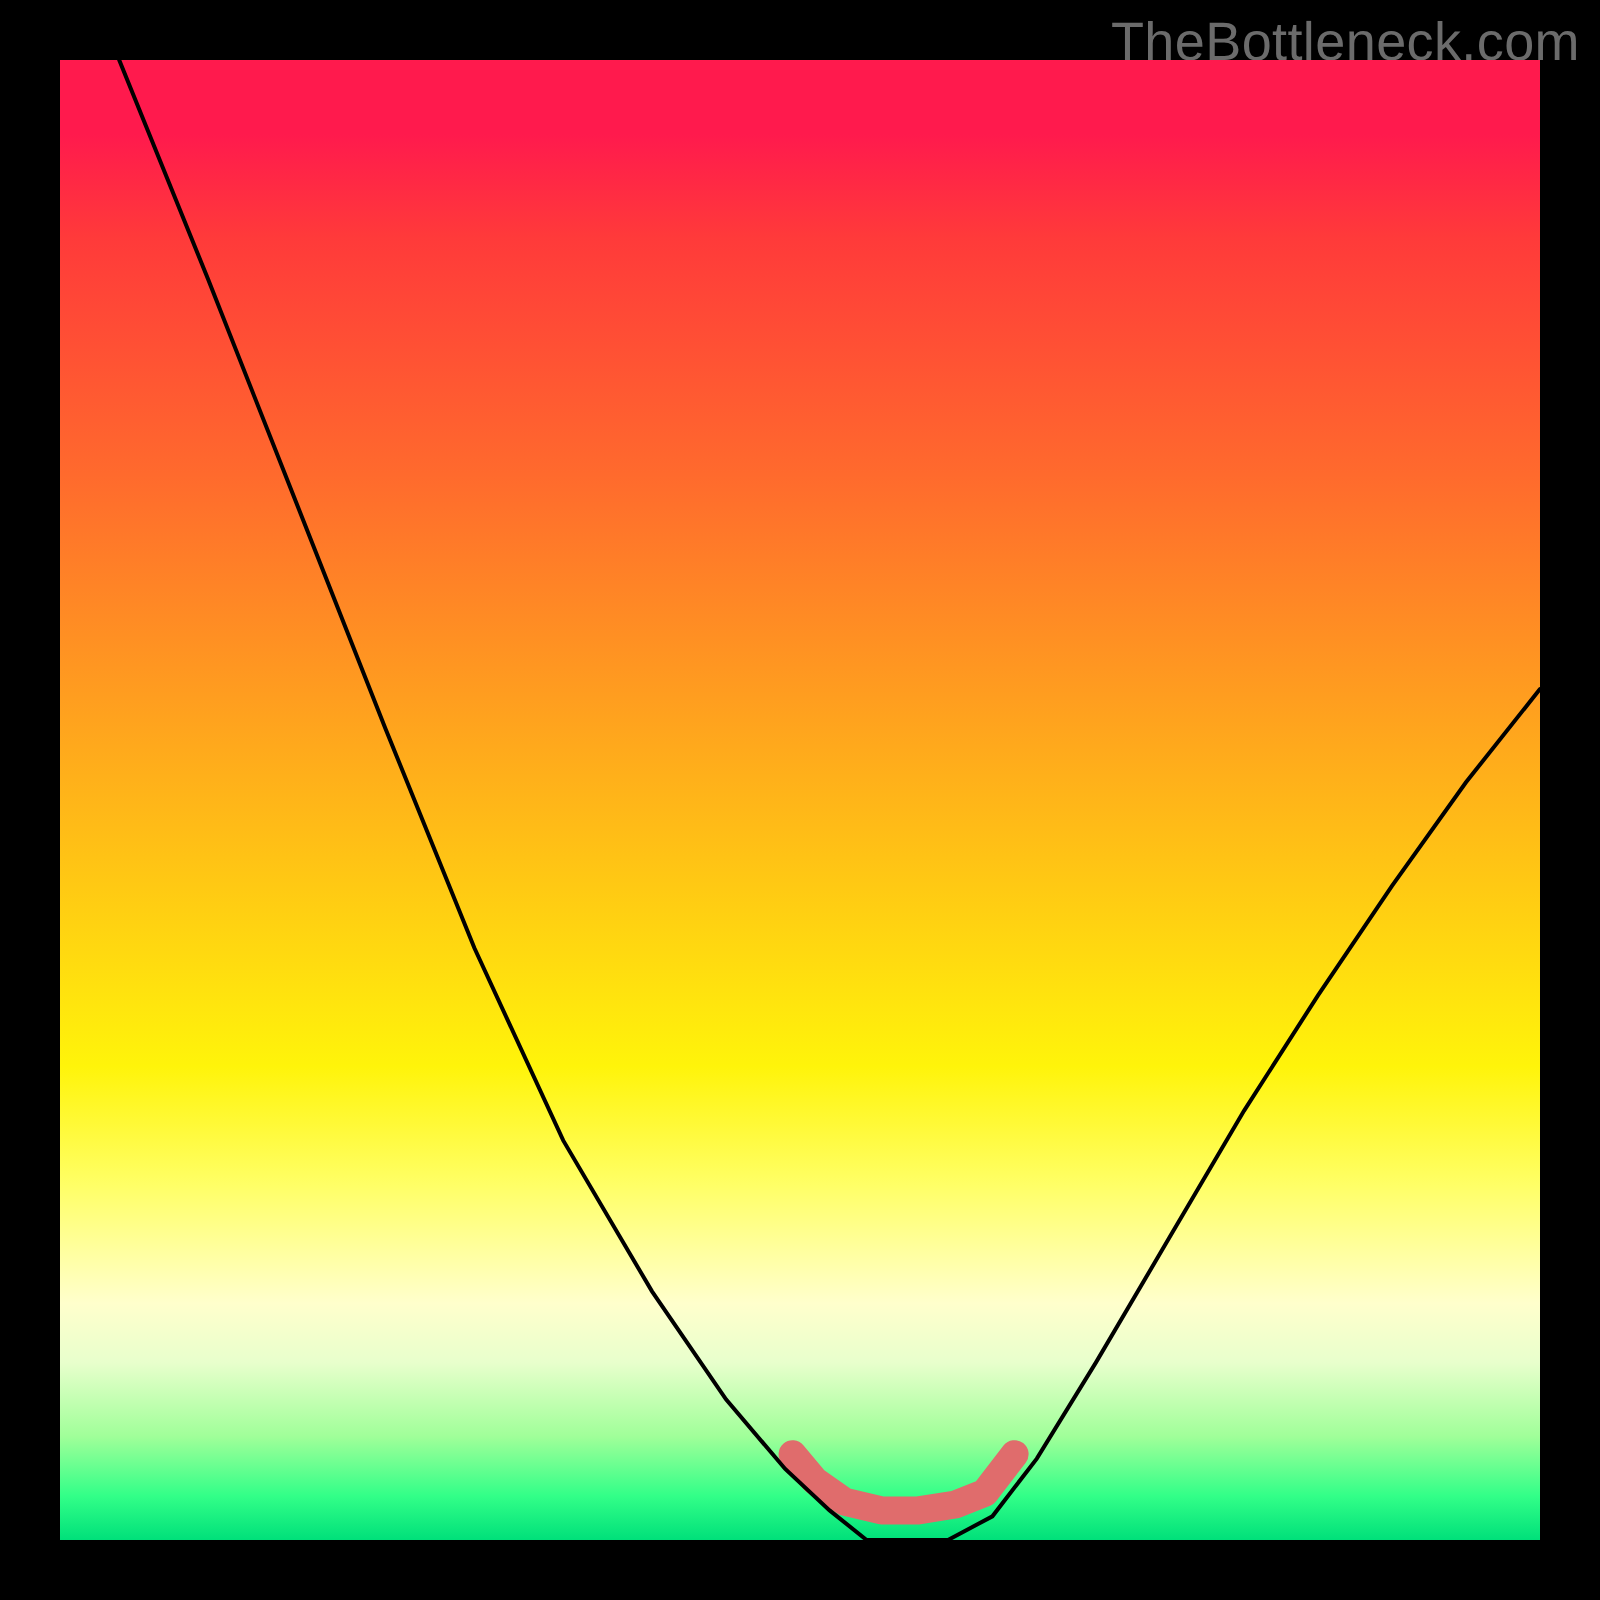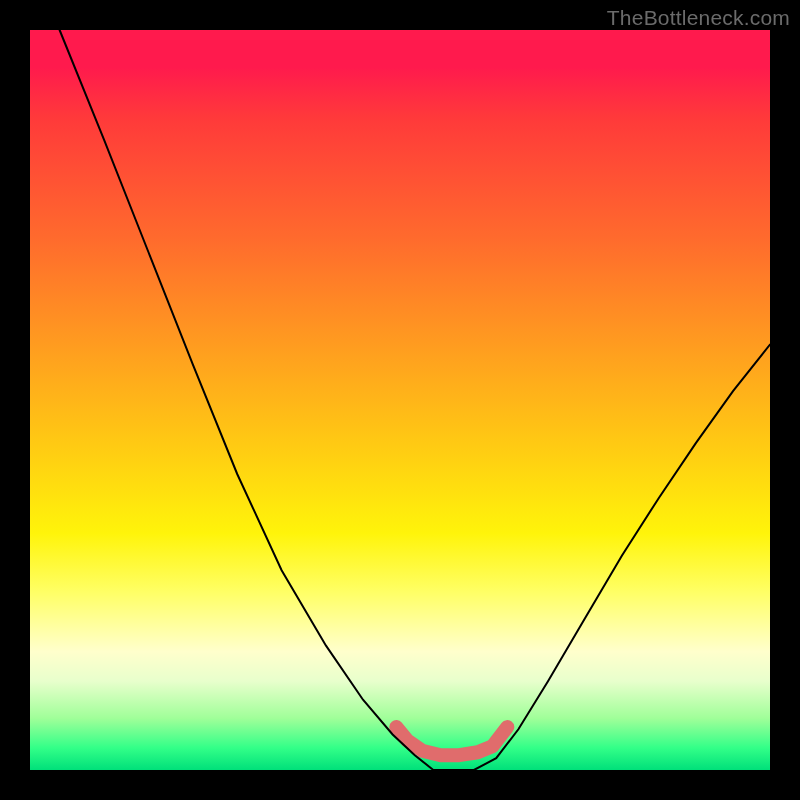--- a/index.html
+++ b/index.html
@@ -47,21 +47,21 @@
     top: 0;
     width: 740px;
     height: 740px;
     overflow: visible;
   }
   .watermark {
     position: absolute;
     top: 6px;
     right: 10px;
     color: #6b6b6b;
-    font-size: 21px;
+    font-size: 27px;
     font-weight: 400;
     letter-spacing: 0.2px;
     user-select: none;
   }
 </style>
 </head>
 <body>
 
 <div class="frame">
   <div class="watermark">TheBottleneck.com</div>

